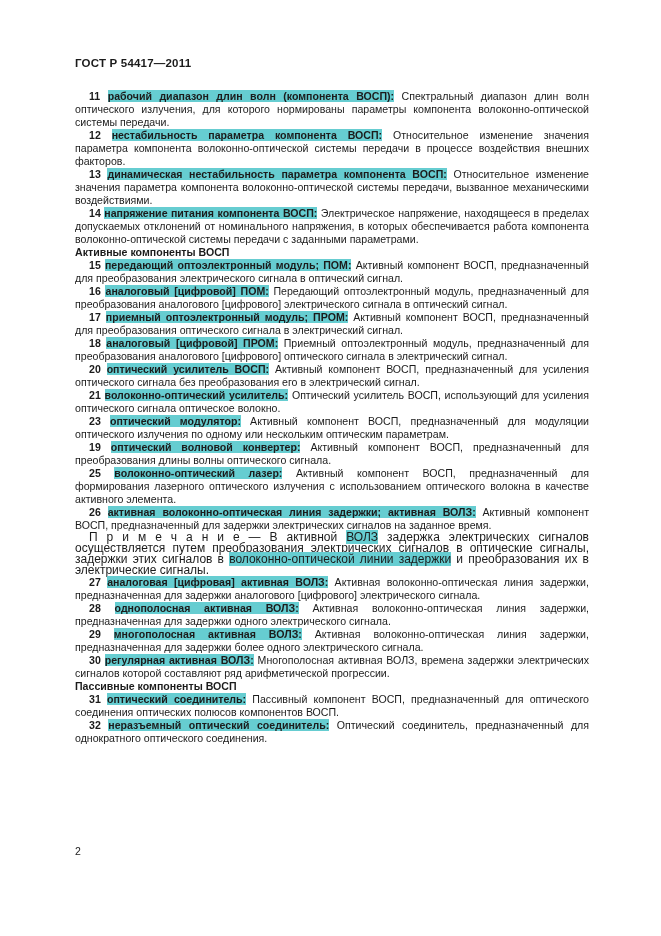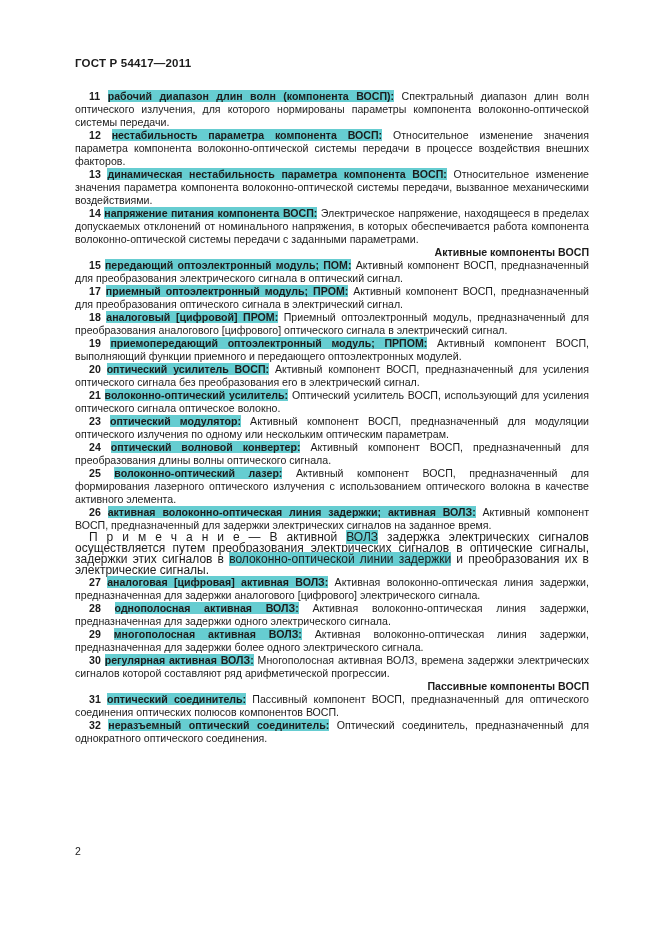--- a/index.html
+++ b/index.html
@@ -30,21 +30,21 @@
     font-size: 10.6px;
     line-height: 13px;
     text-align: justify;
   }
   .body-text p { margin: 0; }
   .item { text-indent: 14px; }
   .num { font-weight: bold; margin-top: 29px; }
   .term { font-weight: bold; }
   .hl { background-color: var(--hl, #66cdd1); }
   .section-heading {
-    text-align: right;
+    text-align: left;
     text-indent: 0;
     font-weight: bold;
     margin: 13px 0 11px 0;
   }
   .note {
     font-size: 12px;
     line-height: 11px;
     margin: 3px 0 3px 0;
     text-indent: 14px;
   }
@@ -60,27 +60,27 @@
 <div class="page">
   <div class="doc-header">ГОСТ Р 54417—2011</div>
 
   <div class="body-text">
       <p class="item"><span class="num">11</span> <span class="term hl">рабочий диапазон длин волн (компонента ВОСП):</span> <span class="def">Спектральный диапазон длин волн оптического излучения, для которого нормированы параметры компонента волоконно-оптической системы передачи.</span></p>
       <p class="item"><span class="num">12</span> <span class="term hl">нестабильность параметра компонента ВОСП:</span> <span class="def">Относительное изменение значения параметра компонента волоконно-оптической системы передачи в процессе воздействия внешних факторов.</span></p>
       <p class="item"><span class="num">13</span> <span class="term hl">динамическая нестабильность параметра компонента ВОСП:</span> <span class="def">Относительное изменение значения параметра компонента волоконно-оптической системы передачи, вызванное механическими воздействиями.</span></p>
       <p class="item"><span class="num">14</span> <span class="term hl">напряжение питания компонента ВОСП:</span> <span class="def">Электрическое напряжение, находящееся в пределах допускаемых отклонений от номинального напряжения, в которых обеспечивается работа компонента волоконно-оптической системы передачи с заданными параметрами.</span></p>
       <p class="section-heading">Активные компоненты ВОСП</p>
       <p class="item"><span class="num">15</span> <span class="term hl">передающий оптоэлектронный модуль; ПОМ:</span> <span class="def">Активный компонент ВОСП, предназначенный для преобразования электрического сигнала в оптический сигнал.</span></p>
+      <p class="item"><span class="num">16</span> <span class="term hl">аналоговый [цифровой] ПОМ:</span> <span class="def">Передающий оптоэлектронный модуль, предназначенный для преобразования аналогового [цифрового] электрического сигнала в оптический сигнал.</span></p>
       <p class="item"><span class="num">17</span> <span class="term hl">приемный оптоэлектронный модуль; ПРОМ:</span> <span class="def">Активный компонент ВОСП, предназначенный для преобразования оптического сигнала в электрический сигнал.</span></p>
       <p class="item"><span class="num">18</span> <span class="term hl">аналоговый [цифровой] ПРОМ:</span> <span class="def">Приемный оптоэлектронный модуль, предназначенный для преобразования аналогового [цифрового] оптического сигнала в электрический сигнал.</span></p>
-      <p class="item"><span class="num">19</span> <span class="term hl">приемопередающий оптоэлектронный модуль; ПРПОМ:</span> <span class="def">Активный компонент ВОСП, выполняющий функции приемного и передающего оптоэлектронных модулей.</span></p>
       <p class="item"><span class="num">20</span> <span class="term hl">оптический усилитель ВОСП:</span> <span class="def">Активный компонент ВОСП, предназначенный для усиления оптического сигнала без преобразования его в электрический сигнал.</span></p>
       <p class="item"><span class="num">21</span> <span class="term hl">волоконно-оптический усилитель:</span> <span class="def">Оптический усилитель ВОСП, использующий для усиления оптического сигнала оптическое волокно.</span></p>
       <p class="item"><span class="num">23</span> <span class="term hl">оптический модулятор:</span> <span class="def">Активный компонент ВОСП, предназначенный для модуляции оптического излучения по одному или нескольким оптическим параметрам.</span></p>
-      <p class="item"><span class="num">24</span> <span class="term hl">оптический волновой конвертер:</span> <span class="def">Активный компонент ВОСП, предназначенный для преобразования длины волны оптического сигнала.</span></p>
+      <p class="item"><span class="num">19</span> <span class="term hl">оптический волновой конвертер:</span> <span class="def">Активный компонент ВОСП, предназначенный для преобразования длины волны оптического сигнала.</span></p>
       <p class="item"><span class="num">25</span> <span class="term hl">волоконно-оптический лазер:</span> <span class="def">Активный компонент ВОСП, предназначенный для формирования лазерного оптического излучения с использованием оптического волокна в качестве активного элемента.</span></p>
       <p class="item"><span class="num">26</span> <span class="term hl">активная волоконно-оптическая линия задержки; активная ВОЛЗ:</span> <span class="def">Активный компонент ВОСП, предназначенный для задержки электрических сигналов на заданное время.</span></p>
       <p class="note"><span>П р и м е ч а н и е — В активной </span><span class="hl">ВОЛЗ</span><span> задержка электрических сигналов осуществляется путем преобразования электрических сигналов в оптические сигналы, задержки этих сигналов в </span><span class="hl">волоконно-оптической линии задержки</span><span> и преобразования их в электрические сигналы.</span></p>
       <p class="item"><span class="num">27</span> <span class="term hl">аналоговая [цифровая] активная ВОЛЗ:</span> <span class="def">Активная волоконно-оптическая линия задержки, предназначенная для задержки аналогового [цифрового] электрического сигнала.</span></p>
       <p class="item"><span class="num">28</span> <span class="term hl">однополосная активная ВОЛЗ:</span> <span class="def">Активная волоконно-оптическая линия задержки, предназначенная для задержки одного электрического сигнала.</span></p>
       <p class="item"><span class="num">29</span> <span class="term hl">многополосная активная ВОЛЗ:</span> <span class="def">Активная волоконно-оптическая линия задержки, предназначенная для задержки более одного электрического сигнала.</span></p>
       <p class="item"><span class="num">30</span> <span class="term hl">регулярная активная ВОЛЗ:</span> <span class="def">Многополосная активная ВОЛЗ, времена задержки электрических сигналов которой составляют ряд арифметической прогрессии.</span></p>
       <p class="section-heading">Пассивные компоненты ВОСП</p>
       <p class="item"><span class="num">31</span> <span class="term hl">оптический соединитель:</span> <span class="def">Пассивный компонент ВОСП, предназначенный для оптического соединения оптических полюсов компонентов ВОСП.</span></p>
       <p class="item"><span class="num">32</span> <span class="term hl">неразъемный оптический соединитель:</span> <span class="def">Оптический соединитель, предназначенный для однократного оптического соединения.</span></p>

